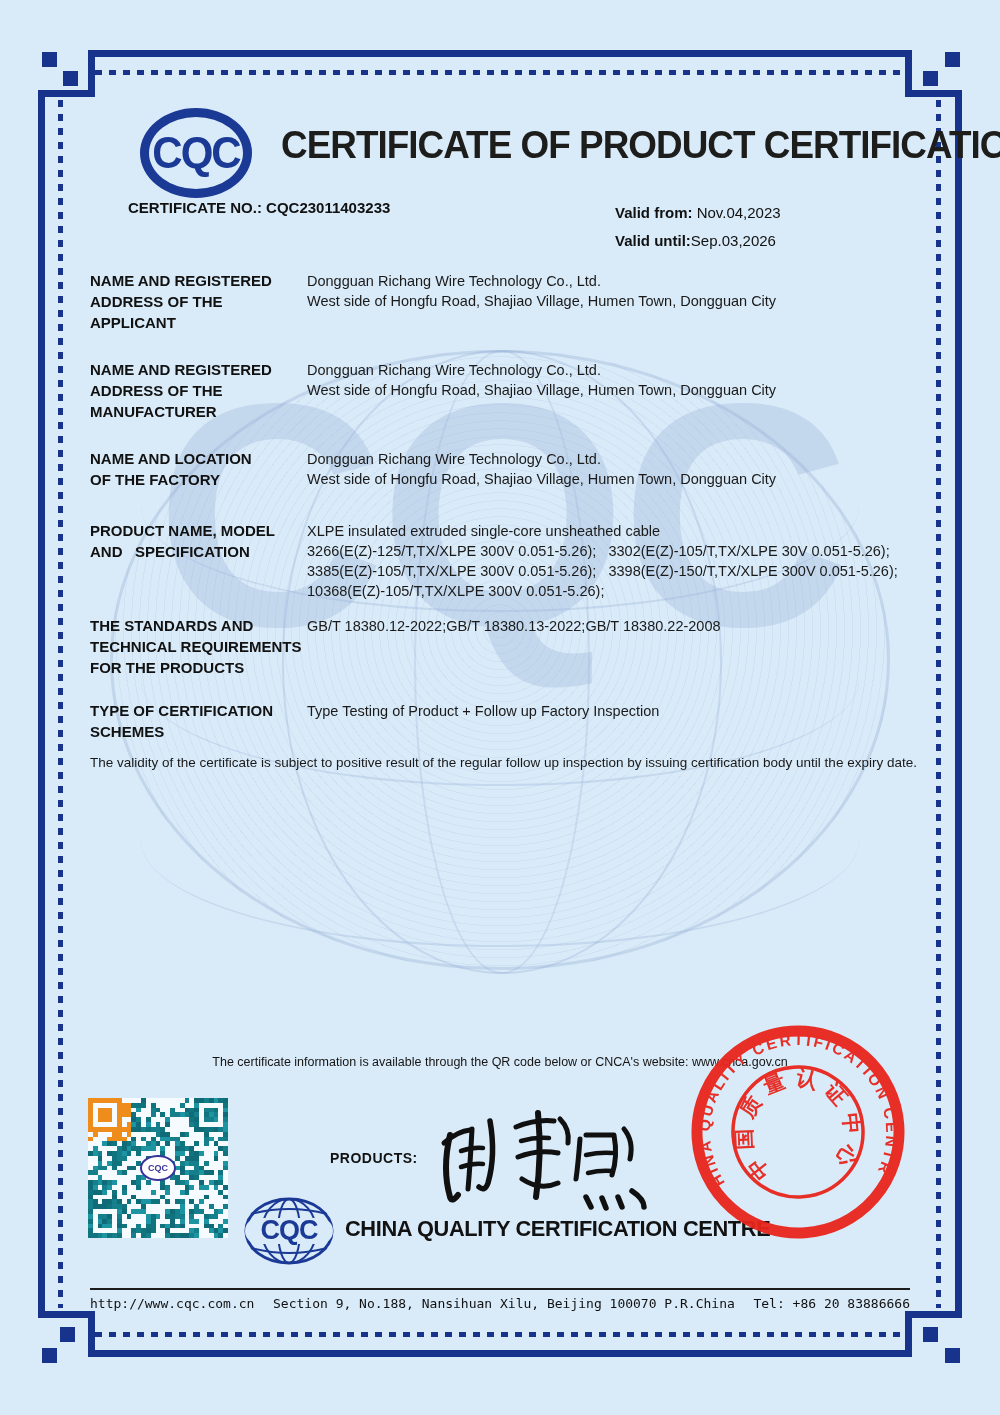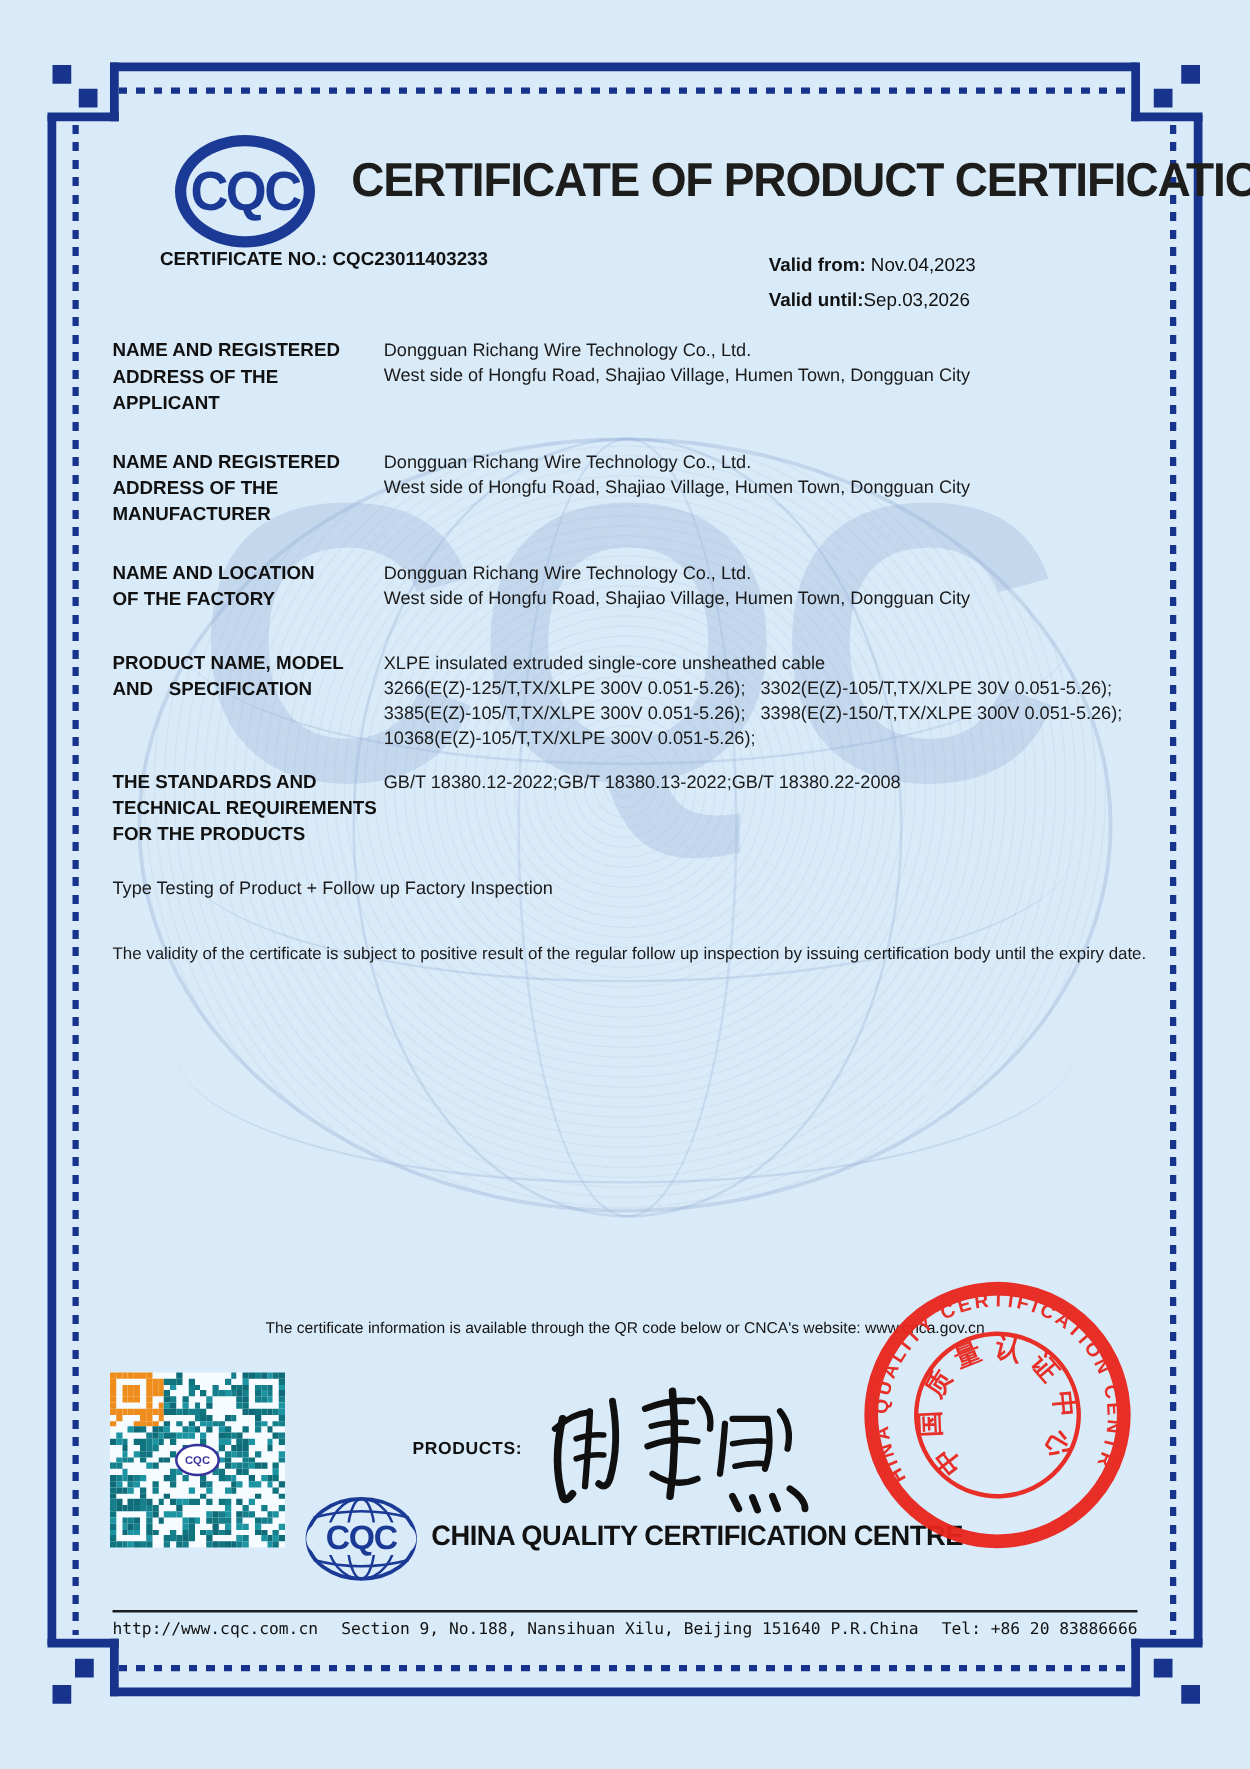--- a/index.html
+++ b/index.html
@@ -145,20 +145,22 @@
 3385(E(Z)-105/T,TX/XLPE 300V 0.051-5.26);   3398(E(Z)-150/T,TX/XLPE 300V 0.051-5.26);
 10368(E(Z)-105/T,TX/XLPE 300V 0.051-5.26);</div>
   </div>
   <div class="frow gap22">
     <div class="lbl">THE STANDARDS AND
 TECHNICAL REQUIREMENTS
 FOR THE PRODUCTS</div>
     <div class="val">GB/T 18380.12-2022;GB/T 18380.13-2022;GB/T 18380.22-2008</div>
   </div>
   <div class="frow">
+    <div class="lbl">TYPE OF CERTIFICATION
+SCHEMES</div>
     <div class="val">Type Testing of Product + Follow up Factory Inspection</div>
   </div>
 </div>
 
 <div class="statements">
   <p>The validity of the certificate is subject to positive result of the regular follow up inspection by issuing certification body until the expiry date.</p>
 </div>
 
 <div class="qr-note">The certificate information is available through the QR code below or CNCA's website: www.cnca.gov.cn</div>
 
@@ -1061,15 +1063,15 @@
     <textPath href="#sealArcEn" startOffset="50%" text-anchor="middle">CHINA QUALITY CERTIFICATION CENTRE</textPath>
   </text>
   <text font-family="Liberation Sans,sans-serif" font-size="21" font-weight="bold" fill="#e8251c" letter-spacing="8">
     <textPath href="#sealArcZh" startOffset="50%" text-anchor="middle">中国质量认证中心</textPath>
   </text>
 </svg>
 
 <div class="footer-rule"></div>
 <div class="footer-row">
   <span>http://www.cqc.com.cn</span>
-  <span>Section 9, No.188, Nansihuan Xilu, Beijing 151640 P.R.China</span>
+  <span>Section 9, No.188, Nansihuan Xilu, Beijing 100070 P.R.China</span>
   <span>Tel: +86 20 83886666</span>
 </div>
 
 </body></html>

